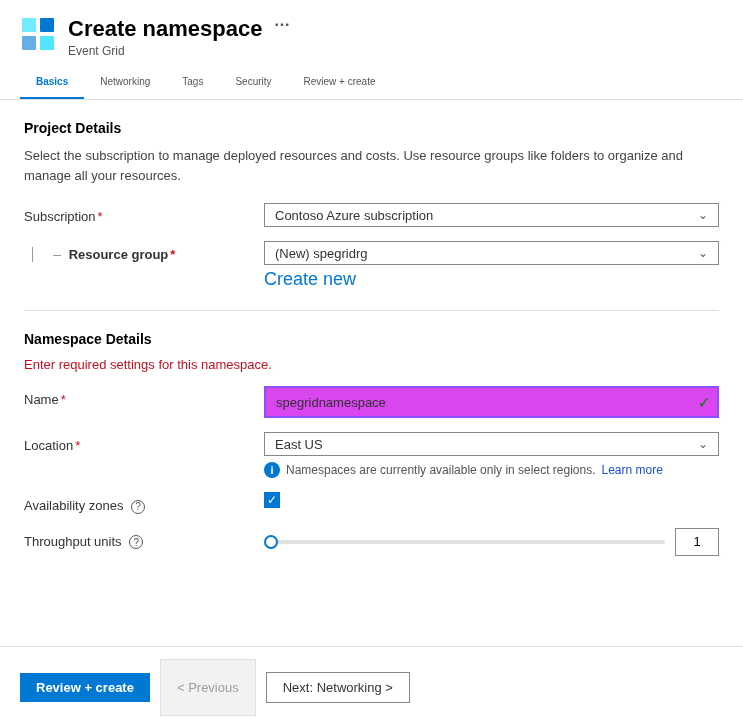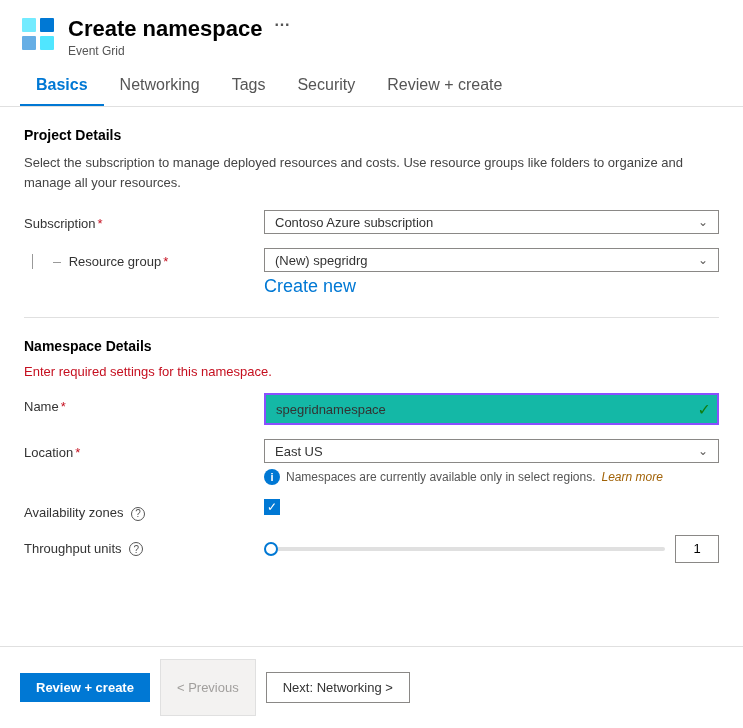--- a/index.html
+++ b/index.html
@@ -43,21 +43,21 @@
     }
     .tabs {
       display: flex;
       align-items: center;
       padding: 0 20px;
       border-bottom: 1px solid #e0e0e0;
       gap: 0;
     }
     .tab {
       padding: 10px 16px;
-      font-size: 16px;
+      font-size: 10px;
       cursor: pointer;
       color: #555;
       border-bottom: 2px solid transparent;
       white-space: nowrap;
     }
     .tab.active {
       color: #0078d4;
       border-bottom: 2px solid #0078d4;
       font-weight: 600;
     }
@@ -124,21 +124,21 @@
     .name-input-container {
       position: relative;
       width: 100%;
     }
     .name-input-text {
       width: 100%;
       border: 2px solid #8a4fff;
       padding: 5px 10px;
       font-size: 13px;
       color: #333;
-      background: #14b8a6;
+      background: #d946ef;
       height: 32px;
       outline: none;
     }
     .check-icon {
       position: absolute;
       right: 8px;
       top: 50%;
       transform: translateY(-50%);
       color: #107c10;
       font-size: 16px;
@@ -158,24 +158,23 @@
       background: #0078d4;
       color: #fff;
       display: flex;
       align-items: center;
       justify-content: center;
       font-size: 11px;
       font-weight: 700;
       flex-shrink: 0;
     }
     .link {
-      color: #a16207;
+      color: #1d4ed8;
       cursor: pointer;
       text-decoration: none;
-      font-style: italic;
     }
     .checkbox-container {
       display: flex;
       align-items: center;
     }
     .checkbox-box {
       width: 16px;
       height: 16px;
       background: #0078d4;
       border: 1px solid #0078d4;
@@ -333,21 +332,21 @@
     <div class="form-control-wrap">
       <div class="dropdown">
         <span>Contoso Azure subscription</span>
         <span class="dropdown-chevron">⌄</span>
       </div>
     </div>
   </div>
 
   <div class="form-row">
     <div class="form-label">
-      <span style="padding-left:20px; border-left: 1px solid #999; margin-left:8px; padding-top:0;">
+      <span style="padding-left:20px; border-left: 1px solid #999; margin-left:8px; padding-top:0;font-weight:bold;">
         <span style="display:inline-block; width:8px; border-top:1px solid #999; vertical-align:middle; margin-right:4px;"></span>
         <span>Resource group</span><span class="required">*</span>
       </span>
     </div>
     <div class="form-control-wrap">
       <div class="dropdown">
         <span>(New) spegridrg</span>
         <span class="dropdown-chevron">⌄</span>
       </div>
       <a class="create-new-link">Create new</a>

